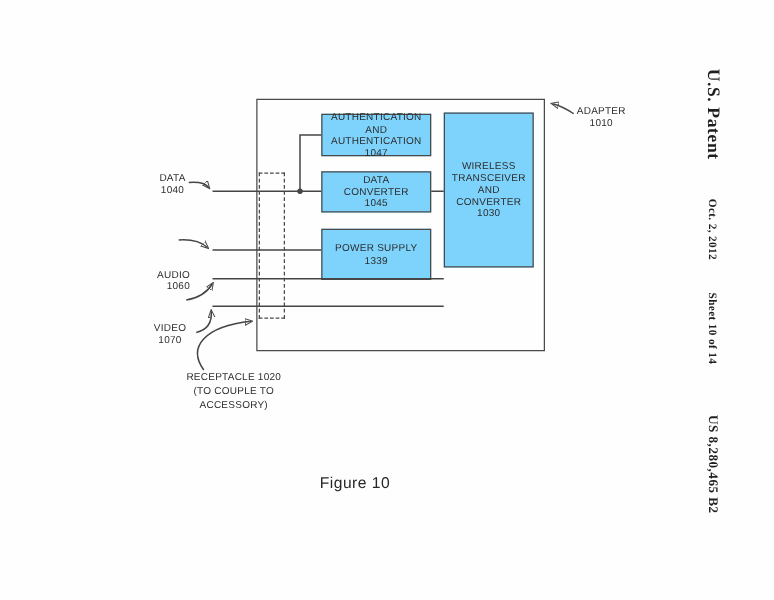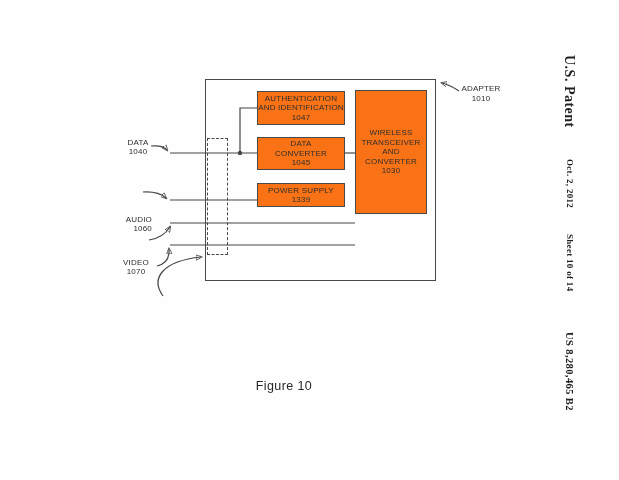--- a/index.html
+++ b/index.html
@@ -2,32 +2,32 @@
 <html><head>
 <meta charset="utf-8">
 <style>
   html,body { margin:0; padding:0; background:#ffffff; }
   #canvas {
     position:relative; width:619px; height:480px; background:#fefefe;
     font-family:"Liberation Sans", sans-serif; overflow:hidden;
   }
   
   .box {
-    position:absolute; border:1px solid #4a4a4a; background:#f97316;
+    position:absolute; border:1px solid #4a4a4a; background:#7dd3fc;
     display:flex; flex-direction:column; align-items:center; justify-content:center;
     text-align:center; font-size:8px; line-height:9.5px; color:#2d2d2d;
     letter-spacing:0.2px; box-sizing:border-box;
   }
   #outer-box   { position:absolute; left:205px; top:79px;  width:231px; height:202px;
                  border:1px solid #4a4a4a; background:transparent; box-sizing:border-box; }
   #dashed-box  { position:absolute; left:207px; top:138px; width:21px;  height:117px;
                  border:1px dashed #4a4a4a; background:transparent; box-sizing:border-box; }
   #auth-box        { left:257px; top:91px;  width:88px; height:34px; }
   #converter-box   { left:257px; top:137px; width:88px; height:33px; }
-  #powersupply-box { left:257px; top:183px; width:88px; height:24px; }
+  #powersupply-box { left:257px; top:183px; width:88px; height:41px; }
   #wireless-box    { left:355px; top:90px;  width:72px; height:124px; }
   
   .label {
     position:absolute; text-align:center; font-size:8px; line-height:8.5px;
     color:#2d2d2d; letter-spacing:0.2px;
   }
   .label span, .box span { display:block; }
   #data-label        { left:113px; top:139px; width:50px; }
   #powerground-label { left:86px;  top:190px; width:70px; }
   #audio-label       { left:102px; top:216px; width:50px;text-align:right; }
@@ -52,21 +52,21 @@
 </head>
 <body>
 
 <div id="canvas">
 
   <div id="outer-box"></div>
   <div id="dashed-box"></div>
 
   <div class="box" id="auth-box">
     <span>AUTHENTICATION</span>
-    <span>AND IDENTIFICATION</span>
+    <span>AND AUTHENTICATION</span>
     <span>1047</span>
   </div>
 
   <div class="box" id="converter-box">
     <span>DATA</span>
     <span>CONVERTER</span>
     <span>1045</span>
   </div>
 
   <div class="box" id="powersupply-box">
@@ -111,20 +111,25 @@
   </div>
   <div class="label" id="audio-label">
     <span>AUDIO</span>
     <span>1060</span>
   </div>
   <div class="label" id="video-label">
     <span>VIDEO</span>
     <span>1070</span>
   </div>
 
+  <div class="label" id="receptacle-label">
+    <span>RECEPTACLE 1020</span>
+    <span>(TO COUPLE TO</span>
+    <span>ACCESSORY)</span>
+  </div>
   <div class="label" id="adapter-label">
     <span>ADAPTER</span>
     <span>1010</span>
   </div>
 
   <div class="label" id="figure-caption">Figure 10</div>
 
   <div class="vtext" id="hdr-publication">U.S. Patent</div>
   <div class="vtext" id="hdr-date">Oct. 2, 2012</div>
   <div class="vtext" id="hdr-sheet">Sheet 10 of 14</div>

